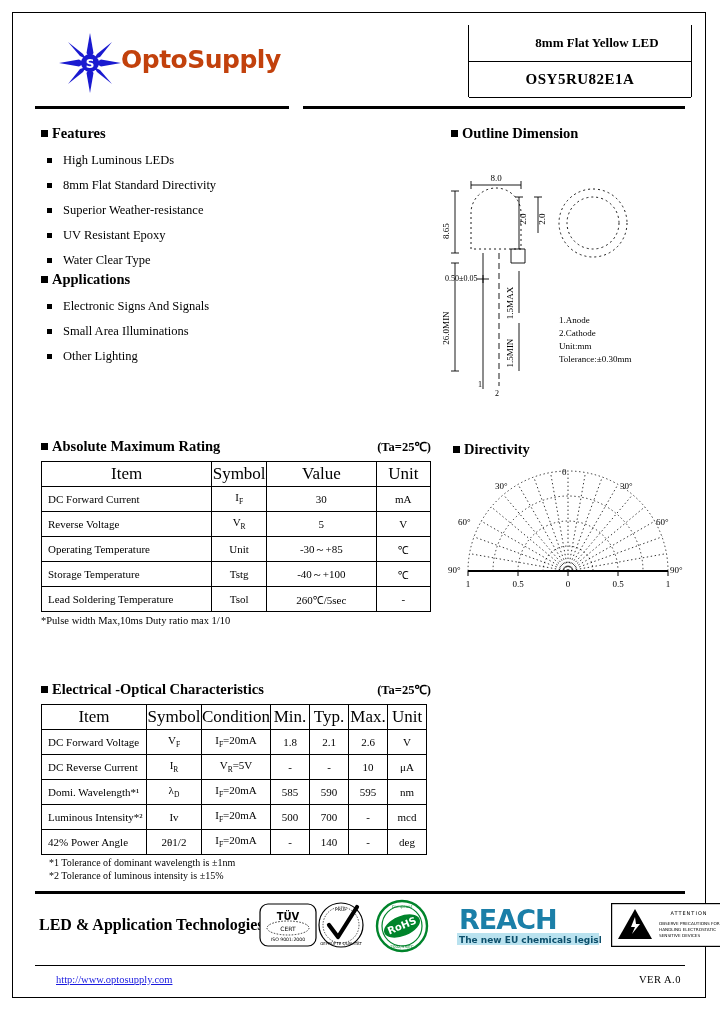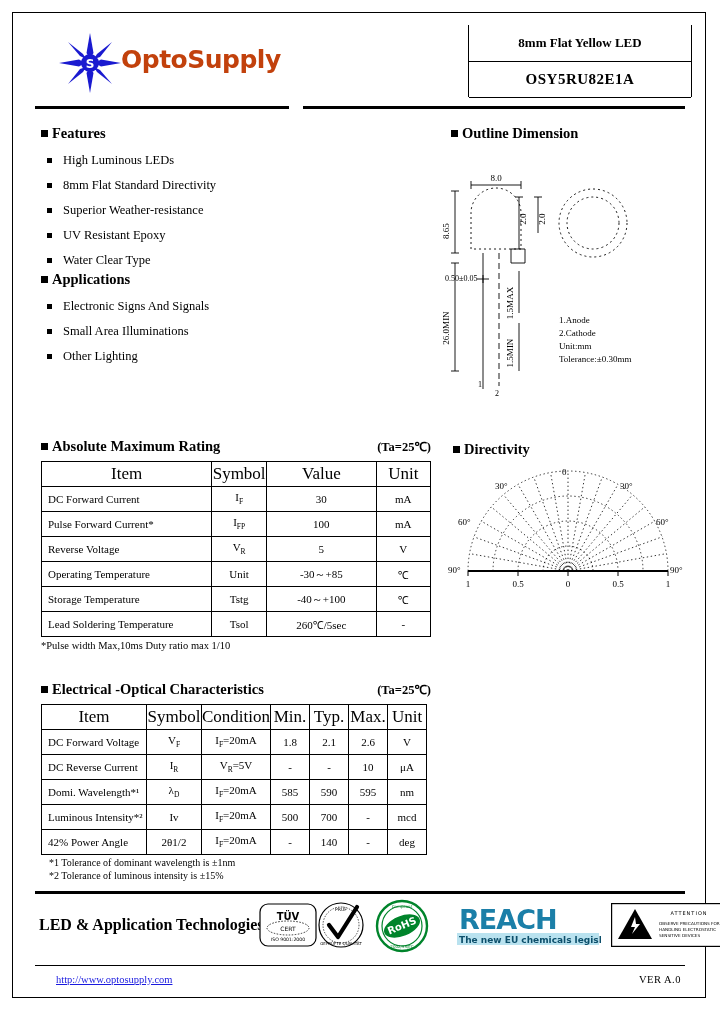--- a/index.html
+++ b/index.html
@@ -31,21 +31,21 @@
     font-weight:bold;font-size:25px;
     color:#c2410c;letter-spacing:-0.5px;
   }
   .title-box{
     position:absolute;left:455px;top:12px;width:222px;height:72px;
     border-left:1px solid #000;border-right:1px solid #000;
   }
   .title-box .tline{
     position:absolute;left:0;width:222px;border-top:1px solid #000;
   }
-  .tb-top{position:absolute;left:0;top:0;width:222px;height:36px;
+  .tb-top{position:absolute;left:17px;top:0;width:222px;height:36px;
     display:flex;align-items:center;justify-content:center;
     font-weight:bold;font-size:13px;}
   .tb-bot{position:absolute;left:0;top:36px;width:222px;height:36px;
     display:flex;align-items:center;justify-content:center;
     font-weight:bold;font-size:15px;letter-spacing:0.5px;}
   .hr-thick{
     position:absolute;left:22px;top:93px;width:650px;height:0;
     border-top:3px solid #000;
   }
   .hr-gap{
@@ -265,26 +265,20 @@
           <tr>
         <th style="width:172px">Item</th>
         <th style="width:54px">Symbol</th>
         <th style="width:110px">Value</th>
         <th style="width:54px">Unit</th>
       </tr>
       <tr>
         <td class="item">DC Forward Current</td>
         <td><span>I</span><sub>F</sub></td>
         <td>30</td>
-        <td>mA</td>
-      </tr>
-      <tr>
-        <td class="item">Pulse Forward Current*</td>
-        <td><span>I</span><sub>FP</sub></td>
-        <td>100</td>
         <td>mA</td>
       </tr>
       <tr>
         <td class="item">Reverse Voltage</td>
         <td><span>V</span><sub>R</sub></td>
         <td>5</td>
         <td>V</td>
       </tr>
       <tr>
         <td class="item">Operating Temperature</td>

